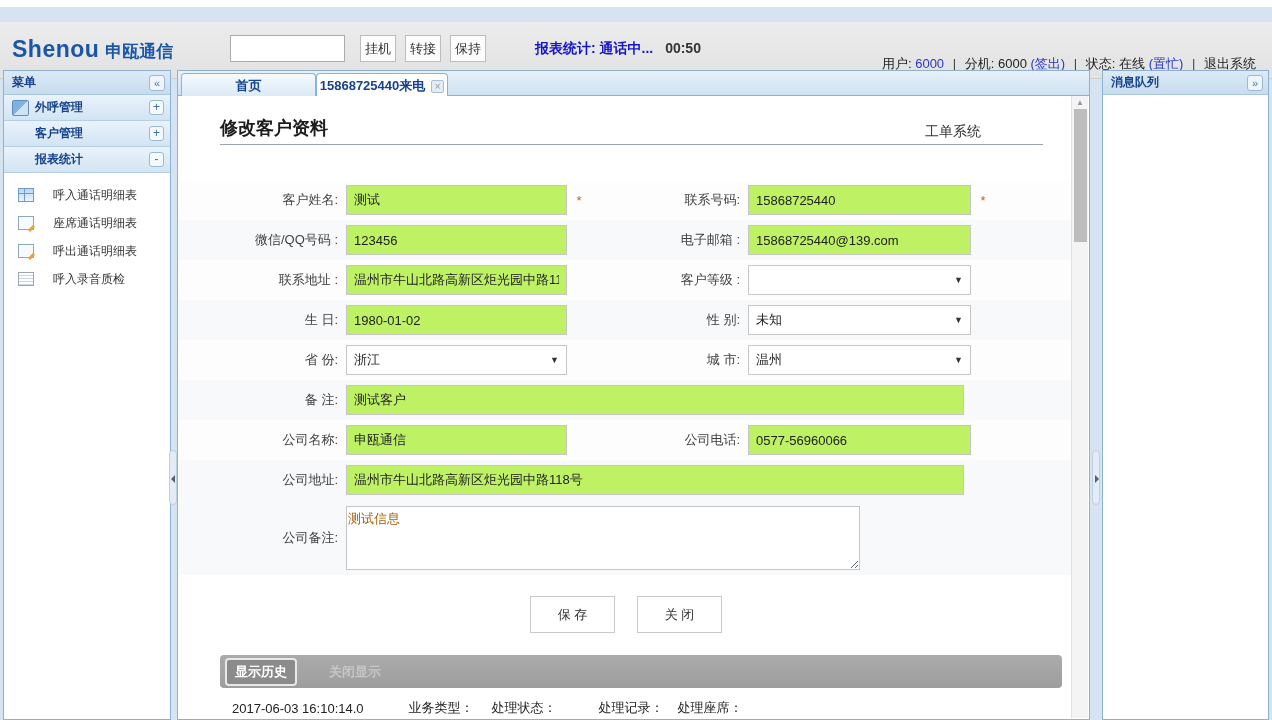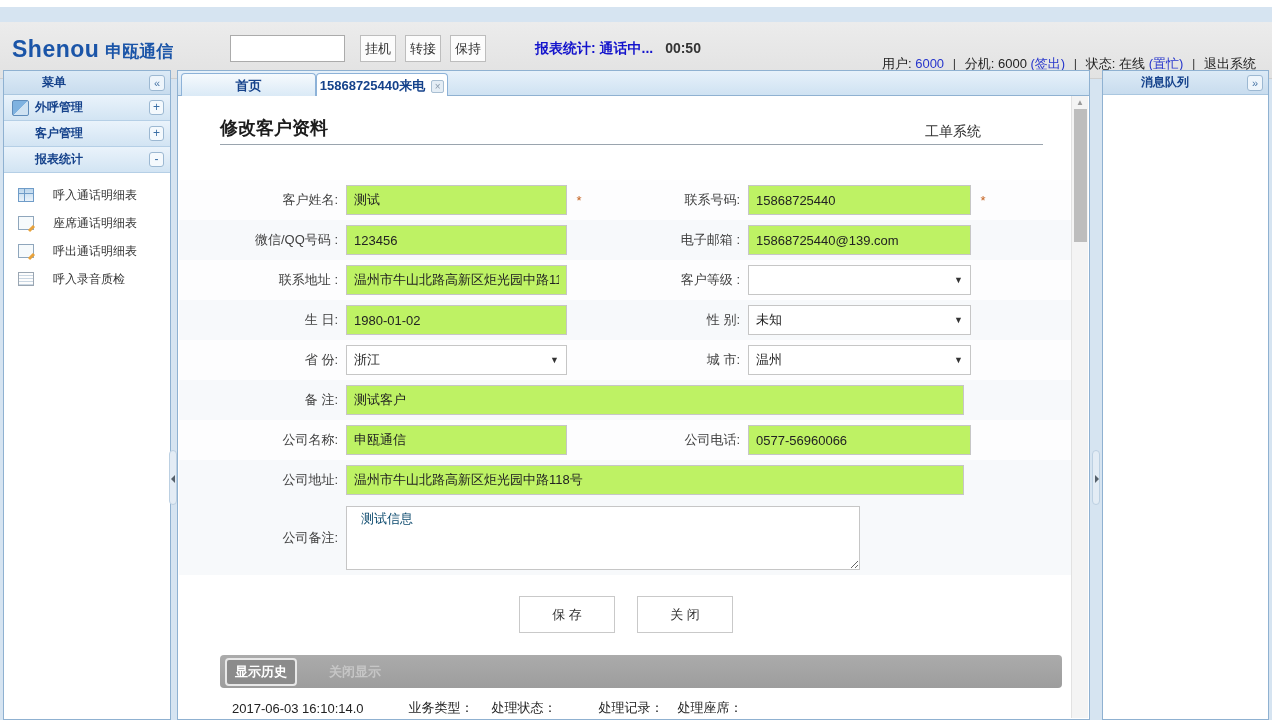--- a/index.html
+++ b/index.html
@@ -24,21 +24,21 @@
   #call-status .tm { color:#333; font-weight:bold; margin-left:8px; }
   #user-info { position:absolute; right:16px; bottom:5px; font-size:13px; color:#222; white-space:nowrap; }
   #user-info .lnk { color:#2635cc; cursor:pointer; }
   #user-info .sep { margin:0 5px; color:#444; }
   #user-info .plain { cursor:pointer; }
 
   
   .panel { position:absolute; top:70px; height:650px; background:#fff; border:1px solid #8fb1d1; }
   .panel-hd { height:24px; background:linear-gradient(#dceaf6,#c8dcee); border-bottom:1px solid #aac7e0;
               display:flex; align-items:center; justify-content:space-between; padding:0 5px 0 8px; }
-  .panel-hd .ttl { color:#15428b; font-weight:bold; font-size:12px;margin-left:30px; }
+  .panel-hd .ttl { color:#15428b; font-weight:bold; font-size:12px; }
   .hd-btn { width:16px; height:16px; border:1px solid #9cb8d2; border-radius:3px; background:#eef5fb;
             color:#4a77a8; font-size:11px; line-height:14px; text-align:center; cursor:pointer; }
 
   
   #sidebar { left:3px; width:168px; }
   .acc-row { height:26px; display:flex; align-items:center; background:linear-gradient(#eaf3fb,#d2e4f3);
              border-bottom:1px solid #b5cfe6; padding:0 6px 0 8px; cursor:pointer; }
   .acc-row .ico { width:17px; height:16px; margin-right:6px; }
   .acc-row .no-ico { width:23px; }
   .acc-row .lab { flex:1; color:#15428b; font-size:12px; font-weight:bold; }
@@ -87,25 +87,25 @@
   .lbl1 { width:167px; text-align:right; padding-right:8px; font-size:13px; color:#404040; flex:none; }
   .lbl2 { width:157px; text-align:right; padding-right:8px; font-size:13px; color:#404040; flex:none; }
   .tin { height:30px; border:1px solid #c6c6c6; background:#bef264; font-size:13px; color:#222; padding:0 7px; }
   .w1 { width:221px; } .w2 { width:223px; } .wfull { width:618px; }
   .req { width:24px; text-align:center; color:#c4611f; font-size:13px; flex:none; }
   .sel { height:30px; border:1px solid #c6c6c6; background:#fff; display:flex; align-items:center;
          justify-content:space-between; padding:0 7px; cursor:pointer; }
   .sel .sv { font-size:13px; color:#222; }
   .sel .car { font-size:9px; color:#333; }
   .trow { height:75px; display:flex; align-items:center; background:#f7f9fb; }
-  .tarea { width:514px; height:64px; border:1px solid #c6c6c6; font-size:13px; color:#0c4a6e;
-           padding:3px 14px; resize:both; font-family:"Liberation Sans","DejaVu Sans",sans-serif; }
+  .tarea { width:514px; height:64px; border:1px solid #c6c6c6; font-size:13px; color:#a16207;
+           padding:3px 1px; resize:both; font-family:"Liberation Sans","DejaVu Sans",sans-serif; }
 
   .btn-row { margin-top:21px; display:flex; justify-content:center; gap:22px; }
-  .form-btn { width:96px; height:37px; background:#fff; border:1px solid #c9c9c9; font-size:13px;
+  .form-btn { width:85px; height:37px; background:#fff; border:1px solid #c9c9c9; font-size:13px;
               color:#333; cursor:pointer; }
 
   .hist-bar { margin:22px 0 0 41px; width:842px; height:33px; background:linear-gradient(#ababab,#9d9d9d);
               border-radius:4px; display:flex; align-items:center; padding-left:5px; }
   .hist-show { background:#8b8b8b; border:2px solid #e8e8e8; border-radius:4px; color:#fff;
                font-weight:bold; font-size:13px; padding:3px 8px; cursor:pointer; }
   .hist-hide { color:#c6c6c6; font-weight:bold; font-size:13px; margin-left:32px; cursor:pointer; }
   .hist-rec { margin:11px 0 0 53px; display:flex; align-items:center; font-size:13px; color:#222; white-space:nowrap; }
   .hist-rec .htime { margin-right:45px; }
   .hist-rec .hf1 { margin-right:18px; } .hist-rec .hf2 { margin-right:42px; } .hist-rec .hf3 { margin-right:14px; }

